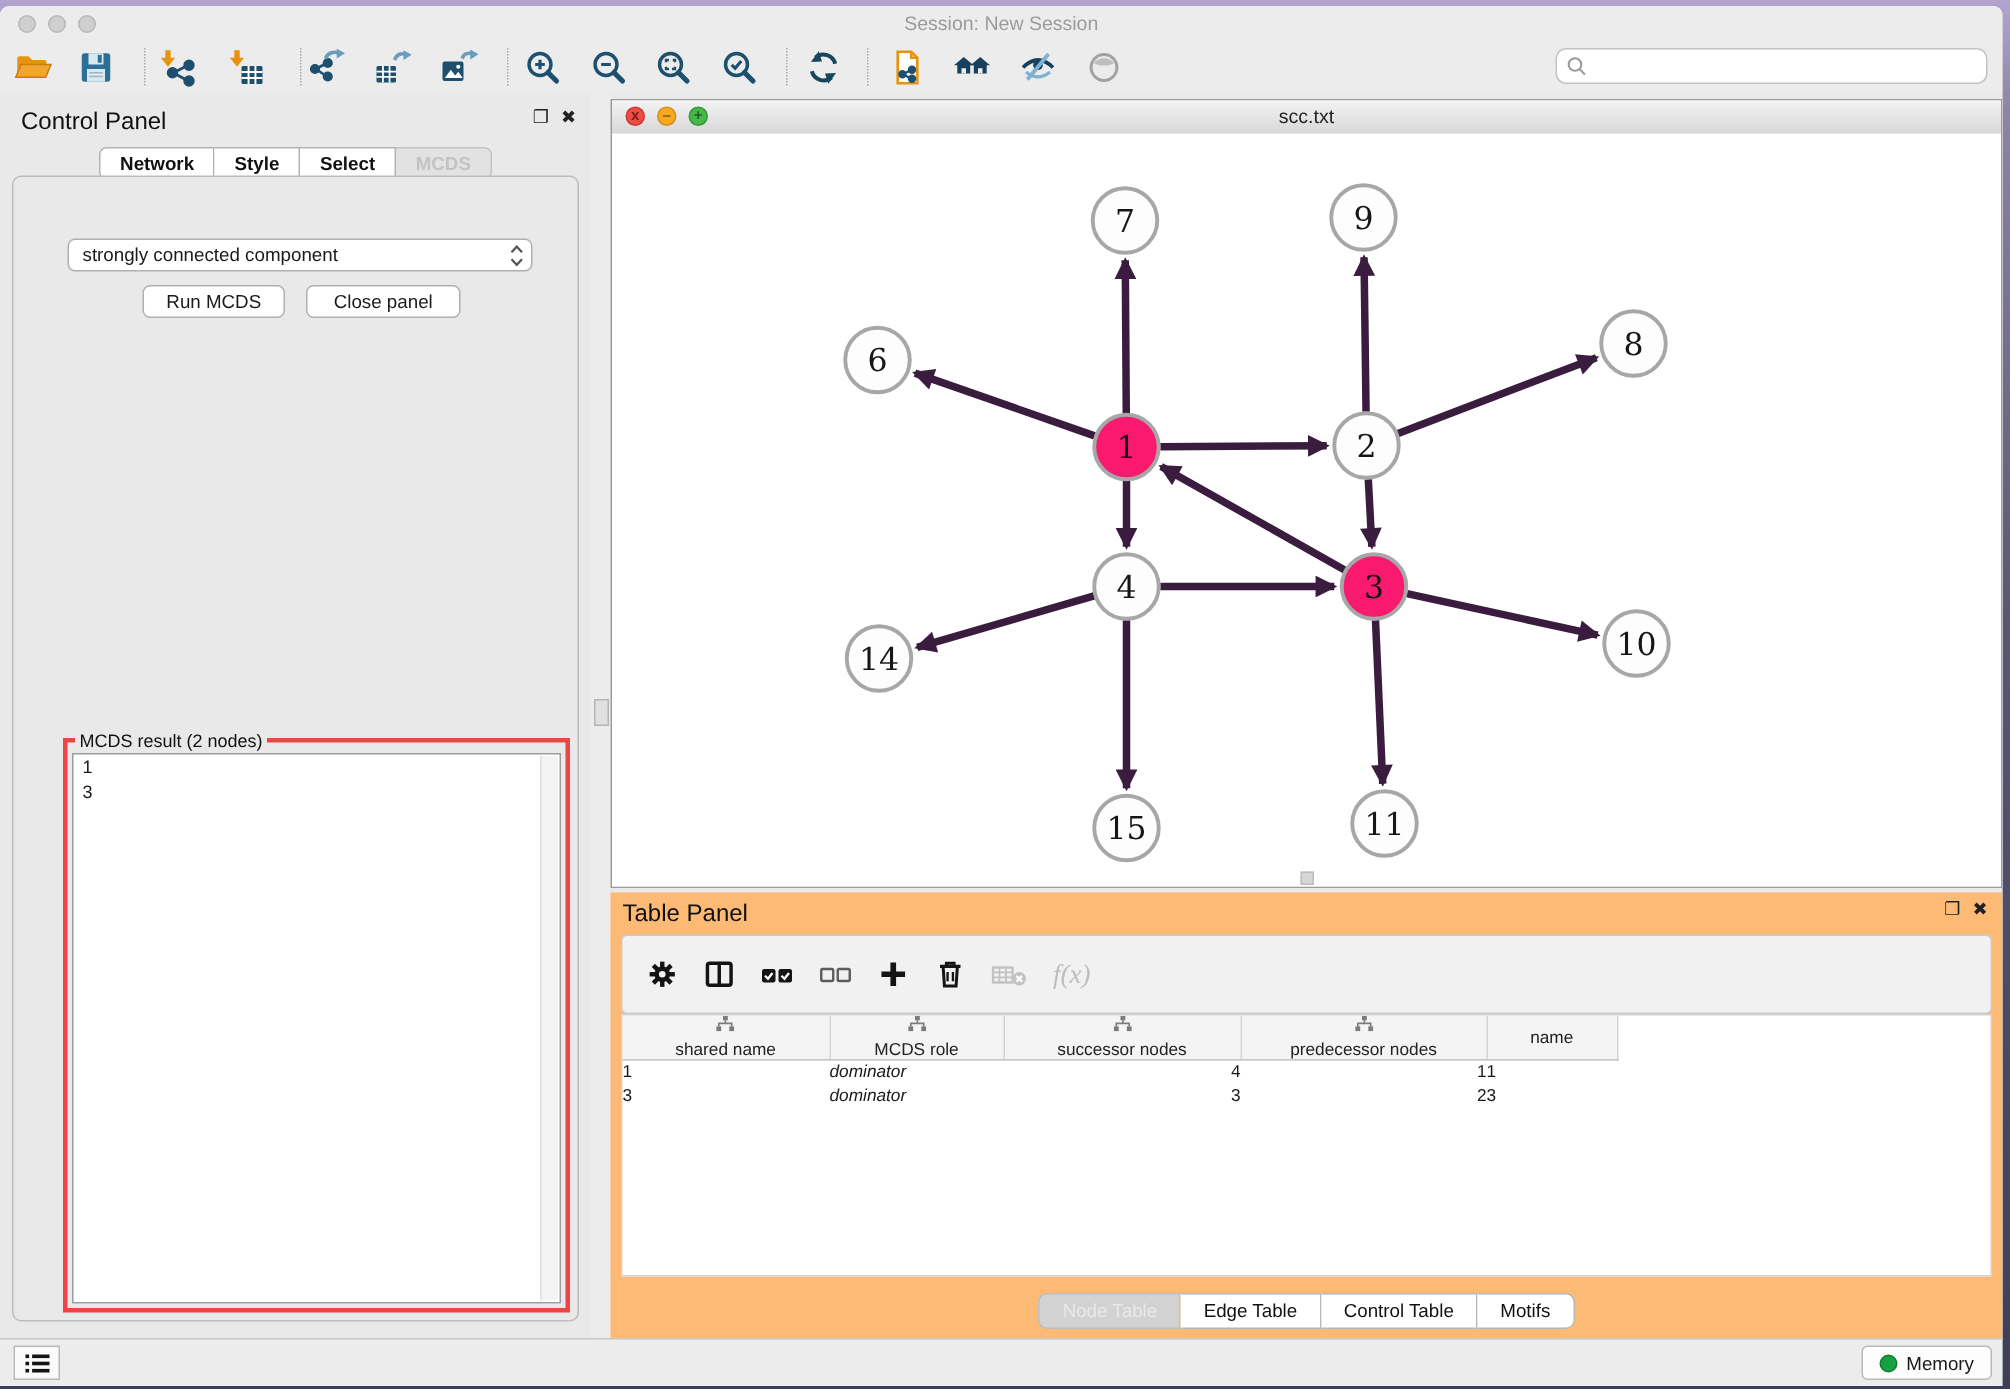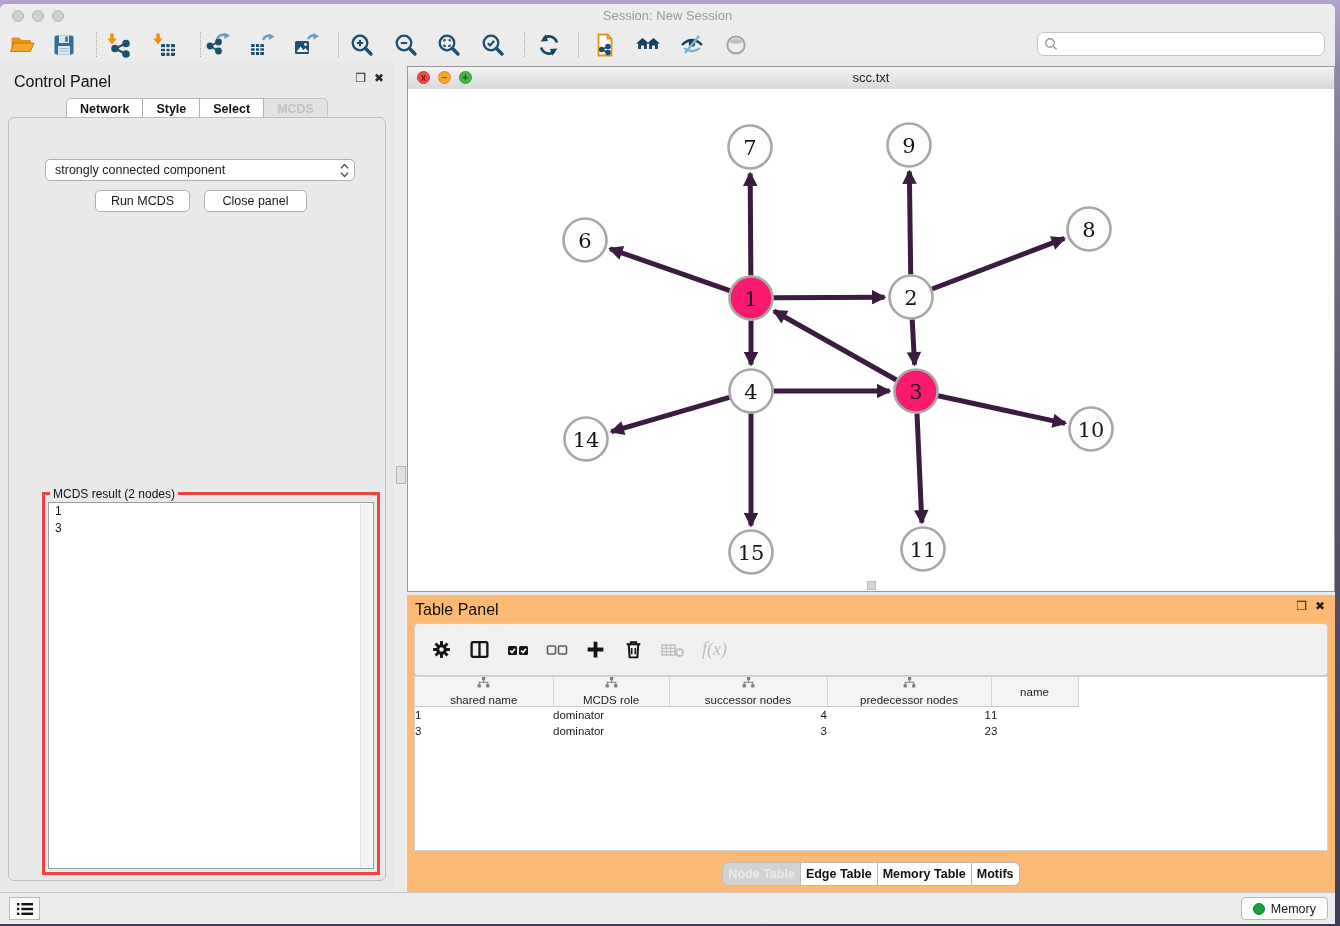--- a/index.html
+++ b/index.html
@@ -86,26 +86,26 @@
     color:#bdbdbd;}
   .table-wrap{position:absolute;left:7px;right:7px;top:81px;height:173px;background:#fff;
     border:1px solid #d2d2d2;overflow:hidden;}
   table.ntable{border-collapse:collapse;table-layout:fixed;font-size:11.5px;}
   table.ntable th{height:19px;background:#f4f4f4;border-bottom:1px solid #c9c9c9;
     border-right:1px solid #d4d4d4;font-weight:normal;color:#222;padding:0;
     white-space:nowrap;overflow:hidden;}
   table.ntable th .hdr{display:flex;align-items:center;justify-content:center;gap:6px;flex-direction:column;}
   table.ntable td{height:16px;padding:0;white-space:nowrap;overflow:hidden;}
   td.al{text-align:left;padding-left:7px;}
-  td.al2{text-align:left;padding-left:9px;}
+  td.al2{text-align:left;padding-left:9px;font-style:italic;}
   td.ar{text-align:right;padding-right:13px;}
   td.ar2{text-align:right;padding-right:21px;}
   td.al3{text-align:left;padding-left:13px;}
   .tp-tabs{position:absolute;left:0;right:0;top:267px;display:flex;justify-content:center;}
-  .tp-tab{height:22px;line-height:22px;padding:0 5px;font-size:12.5px;font-weight:bold;
+  .tp-tab{height:22px;line-height:22px;padding:0 15px;font-size:12.5px;font-weight:normal;
     background:#fff;border:1px solid #b8b8b8;border-left:none;color:#111;}
   .tp-tab.first{border-left:1px solid #b8b8b8;border-radius:6px 0 0 6px;}
   .tp-tab.last{border-radius:0 6px 6px 0;}
   .tp-tab.active{background:#d2d2d2;color:#e9e9e9;border-color:#bdbdbd;}
   
   .statusbar{position:absolute;bottom:0;left:0;right:0;height:31px;background:#ececec;
     border-top:1px solid #c6c6c6;}
   .sb-left-btn{position:absolute;left:9px;top:4px;width:31px;height:23px;background:#fafafa;
     border:1px solid #b9b9b9;display:flex;align-items:center;justify-content:center;box-sizing:border-box;}
   .memory-btn{position:absolute;right:7px;top:4px;height:23px;background:#fdfdfd;
@@ -539,21 +539,21 @@
                 <td class="ar2">2</td>
                 <td class="al3">3</td>
               </tr>
             </tbody>
         </table>
       </div>
 
       <div class="tp-tabs">
         <span class="tp-tab first active">Node Table</span>
         <span class="tp-tab">Edge Table</span>
-        <span class="tp-tab">Memory Table</span>
+        <span class="tp-tab">Control Table</span>
         <span class="tp-tab last">Motifs</span>
       </div>
     </div>
   </div>
 
   <div class="statusbar">
     <div class="sb-left-btn">
       <svg width="18" height="14" viewBox="0 0 18 14">
           <g fill="#141414">
             <rect x="1" y="1" width="2.4" height="2.4"></rect>

